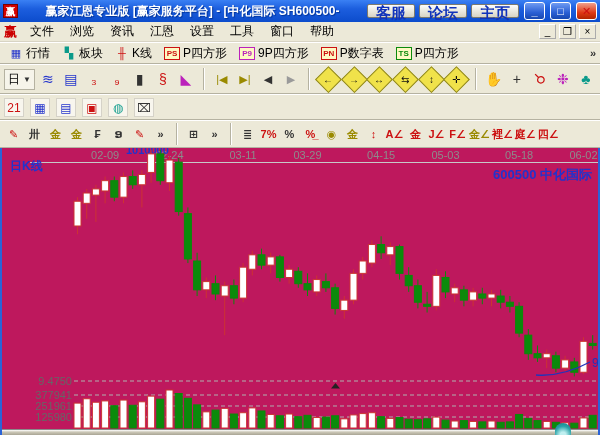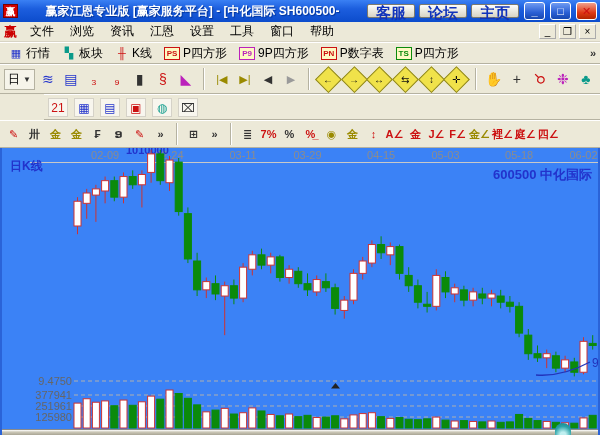--- a/index.html
+++ b/index.html
@@ -29,30 +29,30 @@
   .mini-icon { width:14px; height:13px; font-size:11px; line-height:13px; text-align:center; }
   .badge { width:16px; height:13px; border:1px solid; font-size:8px; font-weight:bold; line-height:11px; text-align:center; background:#fef9c3; }
   .tb2 { height:30px; flex:0 0 30px; gap:3px; }
   .tool { min-width:20px; height:22px; font-size:14px; line-height:22px; text-align:center; color:#333; }
   .tool.small { font-size:11px; }
   .sep { width:2px; height:22px; border-left:1px solid #b5b2a1; border-right:1px solid #fff; margin:0 4px; }
   .period { display:flex; align-items:center; border:1px solid #b5b2a1; background:#f6f4ea; height:21px; padding:0 3px; font-size:12px; gap:3px; }
   .caret { font-size:8px; color:#333; }
   .diamond { width:19px; height:19px; background:#f0e24a; border:1px solid #8a8220; transform:rotate(45deg); display:flex; align-items:center; justify-content:center; margin:0 2px; }
   .diamond span { transform:rotate(-45deg); font-size:10px; color:#111; }
-  .tb3 { height:26px; flex:0 0 26px; gap:6px;margin-left:44px; }
+  .tb3 { height:26px; flex:0 0 26px; gap:6px; }
   .icon24 { width:20px; height:19px; border:1px solid #9a96885e; background:#f8f6ee; font-size:12px; text-align:center; line-height:18px; }
   .tb4 { height:28px; flex:0 0 28px; gap:2px; }
   .gann { min-width:19px; height:20px; font-size:11px; line-height:20px; text-align:center; font-weight:bold; }
   .red { color:#cc1111; } .olive { color:#9a8a00; } .dark { color:#333; }
   .blue-ic { color:#2233cc; } .teal-ic { color:#0a9a8a; } .mag-ic { color:#bb22bb; } .green-ic { color:#0b8a0b; }
   .chev { color:#333; font-size:11px; font-weight:bold; margin-left:auto; }
 
   
-  .chart-area { flex:1 1 auto; background:#3b82f6; border-left:2px solid #2a63d8; border-right:2px solid #2a63d8; position:relative; overflow:hidden; }
+  .chart-area { flex:1 1 auto; background:#be185d; border-left:2px solid #2a63d8; border-right:2px solid #2a63d8; position:relative; overflow:hidden; }
   svg text { font-family:"Liberation Sans","DejaVu Sans",sans-serif; }
   .bottom-strip { position:absolute; left:0; right:0; bottom:0; height:6px; background:linear-gradient(180deg,#ffffff,#cdc9b8 40%,#a8a494); border-top:1px solid #8a8a8a; }
   .logo-dot { position:absolute; width:16px; height:12px; bottom:0; left:553px; background:radial-gradient(circle at 50% 100%, #bfeff0 20%, #2aa3a8 60%, #0d7d85); border-radius:8px 8px 0 0; }
 </style>
 </head>
 <body>
 
 <div class="window">
 
   <div class="titlebar">

